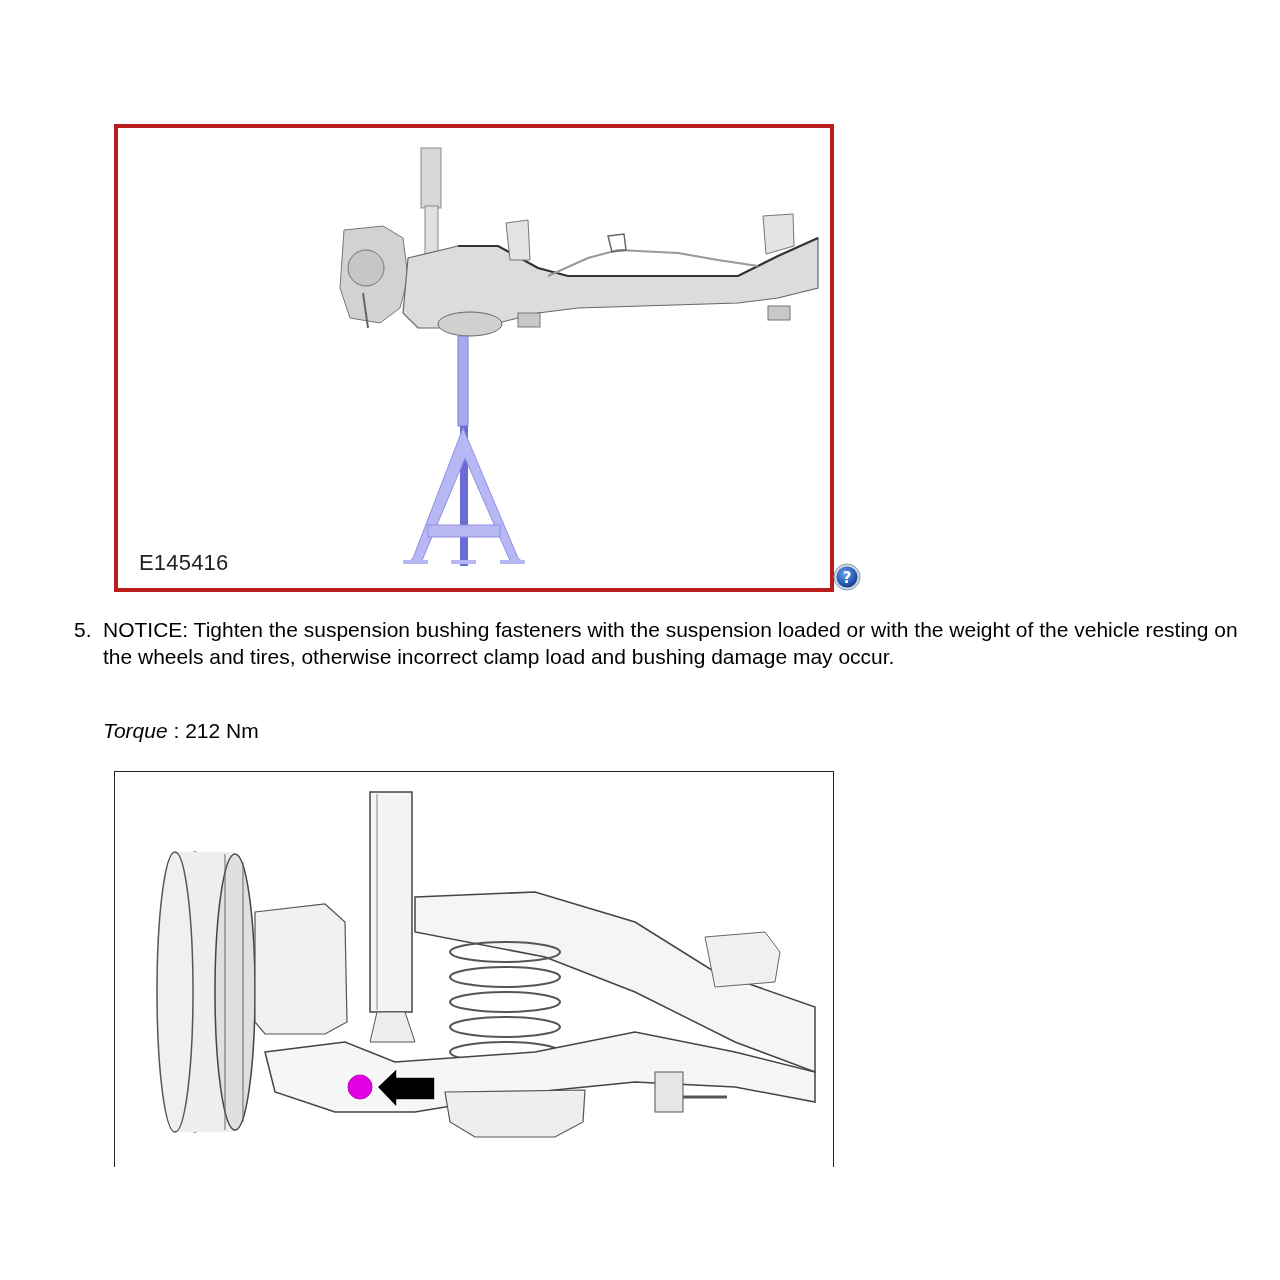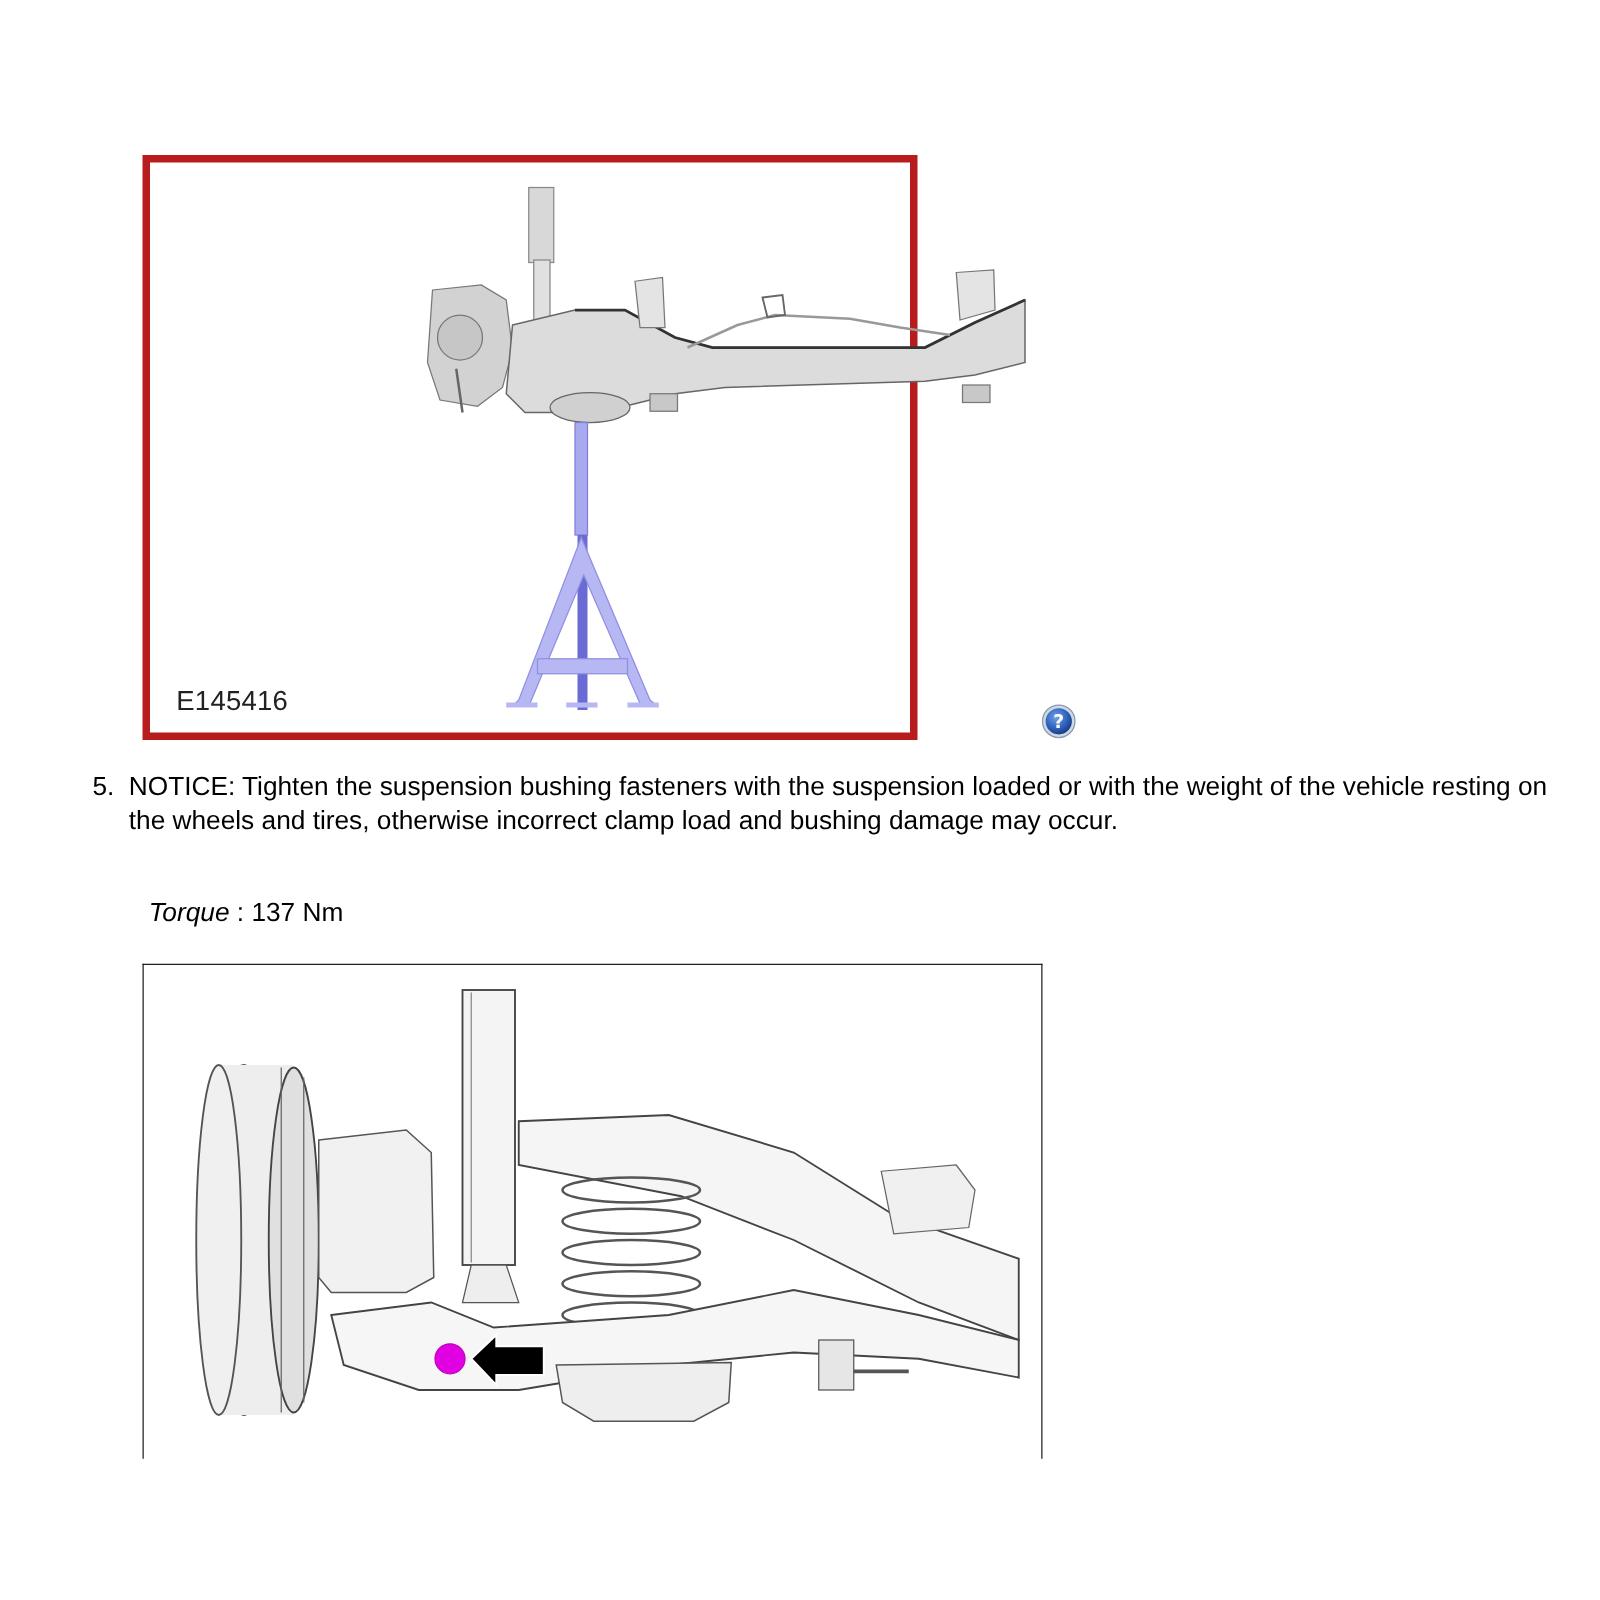--- a/index.html
+++ b/index.html
@@ -16,23 +16,23 @@
       color: #000000;
     }
     .figure {
       position: absolute;
       background: #ffffff;
       box-sizing: border-box;
     }
     #fig1 {
       left: 114px;
       top: 124px;
-      width: 620px;
+      width: 720px;
       height: 468px;
-      border: 6px solid #b91c1c;
+      border: 4px solid #b91c1c;
     }
     #fig2 {
       left: 114px;
       top: 771px;
       width: 720px;
       height: 396px;
       border-top: 1px solid #222222;
       border-left: 1px solid #222222;
       border-right: 1px solid #222222;
       border-bottom: none;
@@ -79,21 +79,20 @@
       width: 1150px;
     }
     .torque {
       position: absolute;
       left: 103px;
       top: 719px;
       font-size: 21px;
     }
     .torque-label {
       font-style: italic;
-      margin-left: 16px;
     }
   </style>
 </head>
 <body>
 
 <div class="figure" id="fig1">
   <svg width="718" height="466" viewBox="0 0 718 466">
 
     <rect x="303" y="20" width="20" height="60" fill="#d8d8d8" stroke="#888" stroke-width="1"></rect>
     <rect x="307" y="78" width="13" height="95" fill="#e0e0e0" stroke="#888" stroke-width="1"></rect>
@@ -141,21 +140,21 @@
     <text x="14" y="19.5" text-anchor="middle" font-family="DejaVu Sans, sans-serif" font-weight="bold" font-size="15" fill="#ffffff">?</text>
   </svg>
 </div>
 
 <div class="step">
   <span class="step-num">5.</span>
   <div class="step-body">NOTICE: Tighten the suspension bushing fasteners with the suspension loaded or with the weight of the vehicle resting on the wheels and tires, otherwise incorrect clamp load and bushing damage may occur.</div>
 </div>
 
 <div class="torque">
-  <span class="torque-label">Torque</span><span> : </span><span>137 Nm</span>
+  <span class="torque-label">Torque</span><span> : </span><span>212 Nm</span>
 </div>
 
 <div class="figure" id="fig2">
   <svg width="718" height="396" viewBox="0 0 718 396">
 
     <ellipse cx="80" cy="220" rx="22" ry="140" fill="#e8e8e8" stroke="#555" stroke-width="1.5"></ellipse>
     <rect x="60" y="80" width="60" height="280" fill="#eeeeee" stroke="none"></rect>
     <ellipse cx="120" cy="220" rx="20" ry="138" fill="#e0e0e0" stroke="#444" stroke-width="1.5"></ellipse>
     <ellipse cx="60" cy="220" rx="18" ry="140" fill="#f0f0f0" stroke="#555" stroke-width="1.5"></ellipse>
     <line x1="110" y1="82" x2="110" y2="358" stroke="#666" stroke-width="1"></line>

